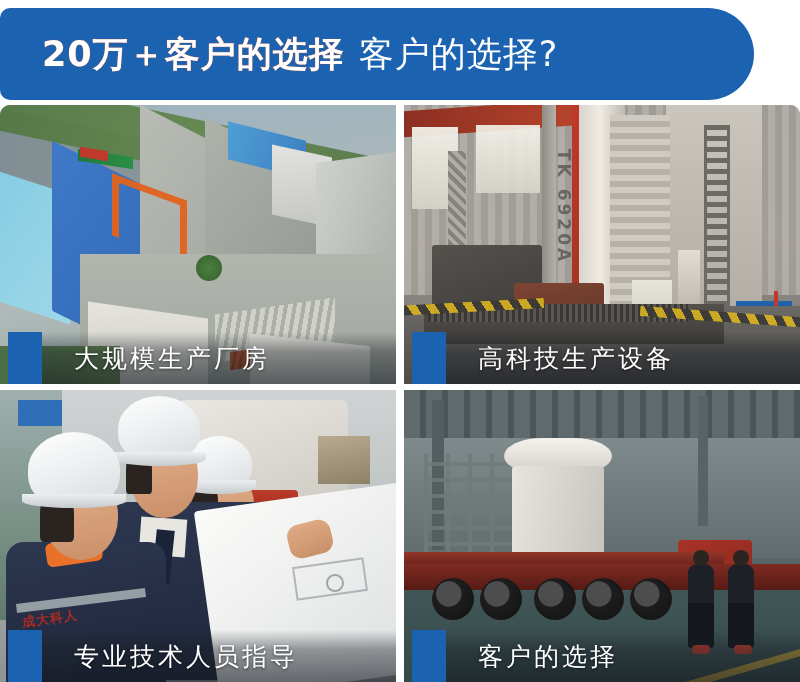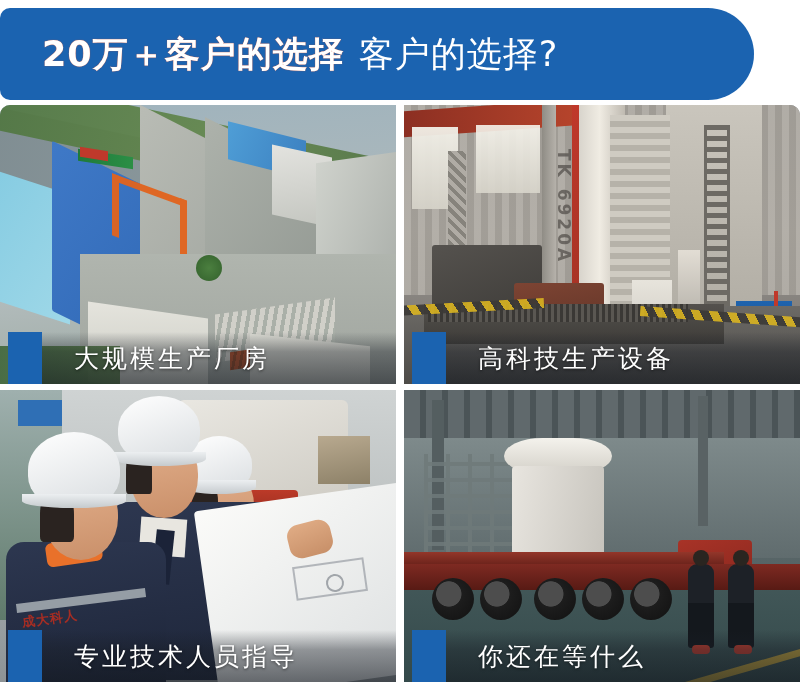--- a/index.html
+++ b/index.html
@@ -591,18 +591,18 @@
         <div class="floorline"></div>
         <div class="person pA"></div>
         <div class="phead hA"></div>
         <div class="shoe sA"></div>
         <div class="person pB"></div>
         <div class="phead hB"></div>
         <div class="shoe sB"></div>
       </div>
       <div class="caption">
         <div class="cap-accent"></div>
-        <span class="cap-text">你还在等什么</span>
+        <span class="cap-text">客户的选择</span>
       </div>
     </div>
 
   </div>
 </div>
 
 </body></html>

